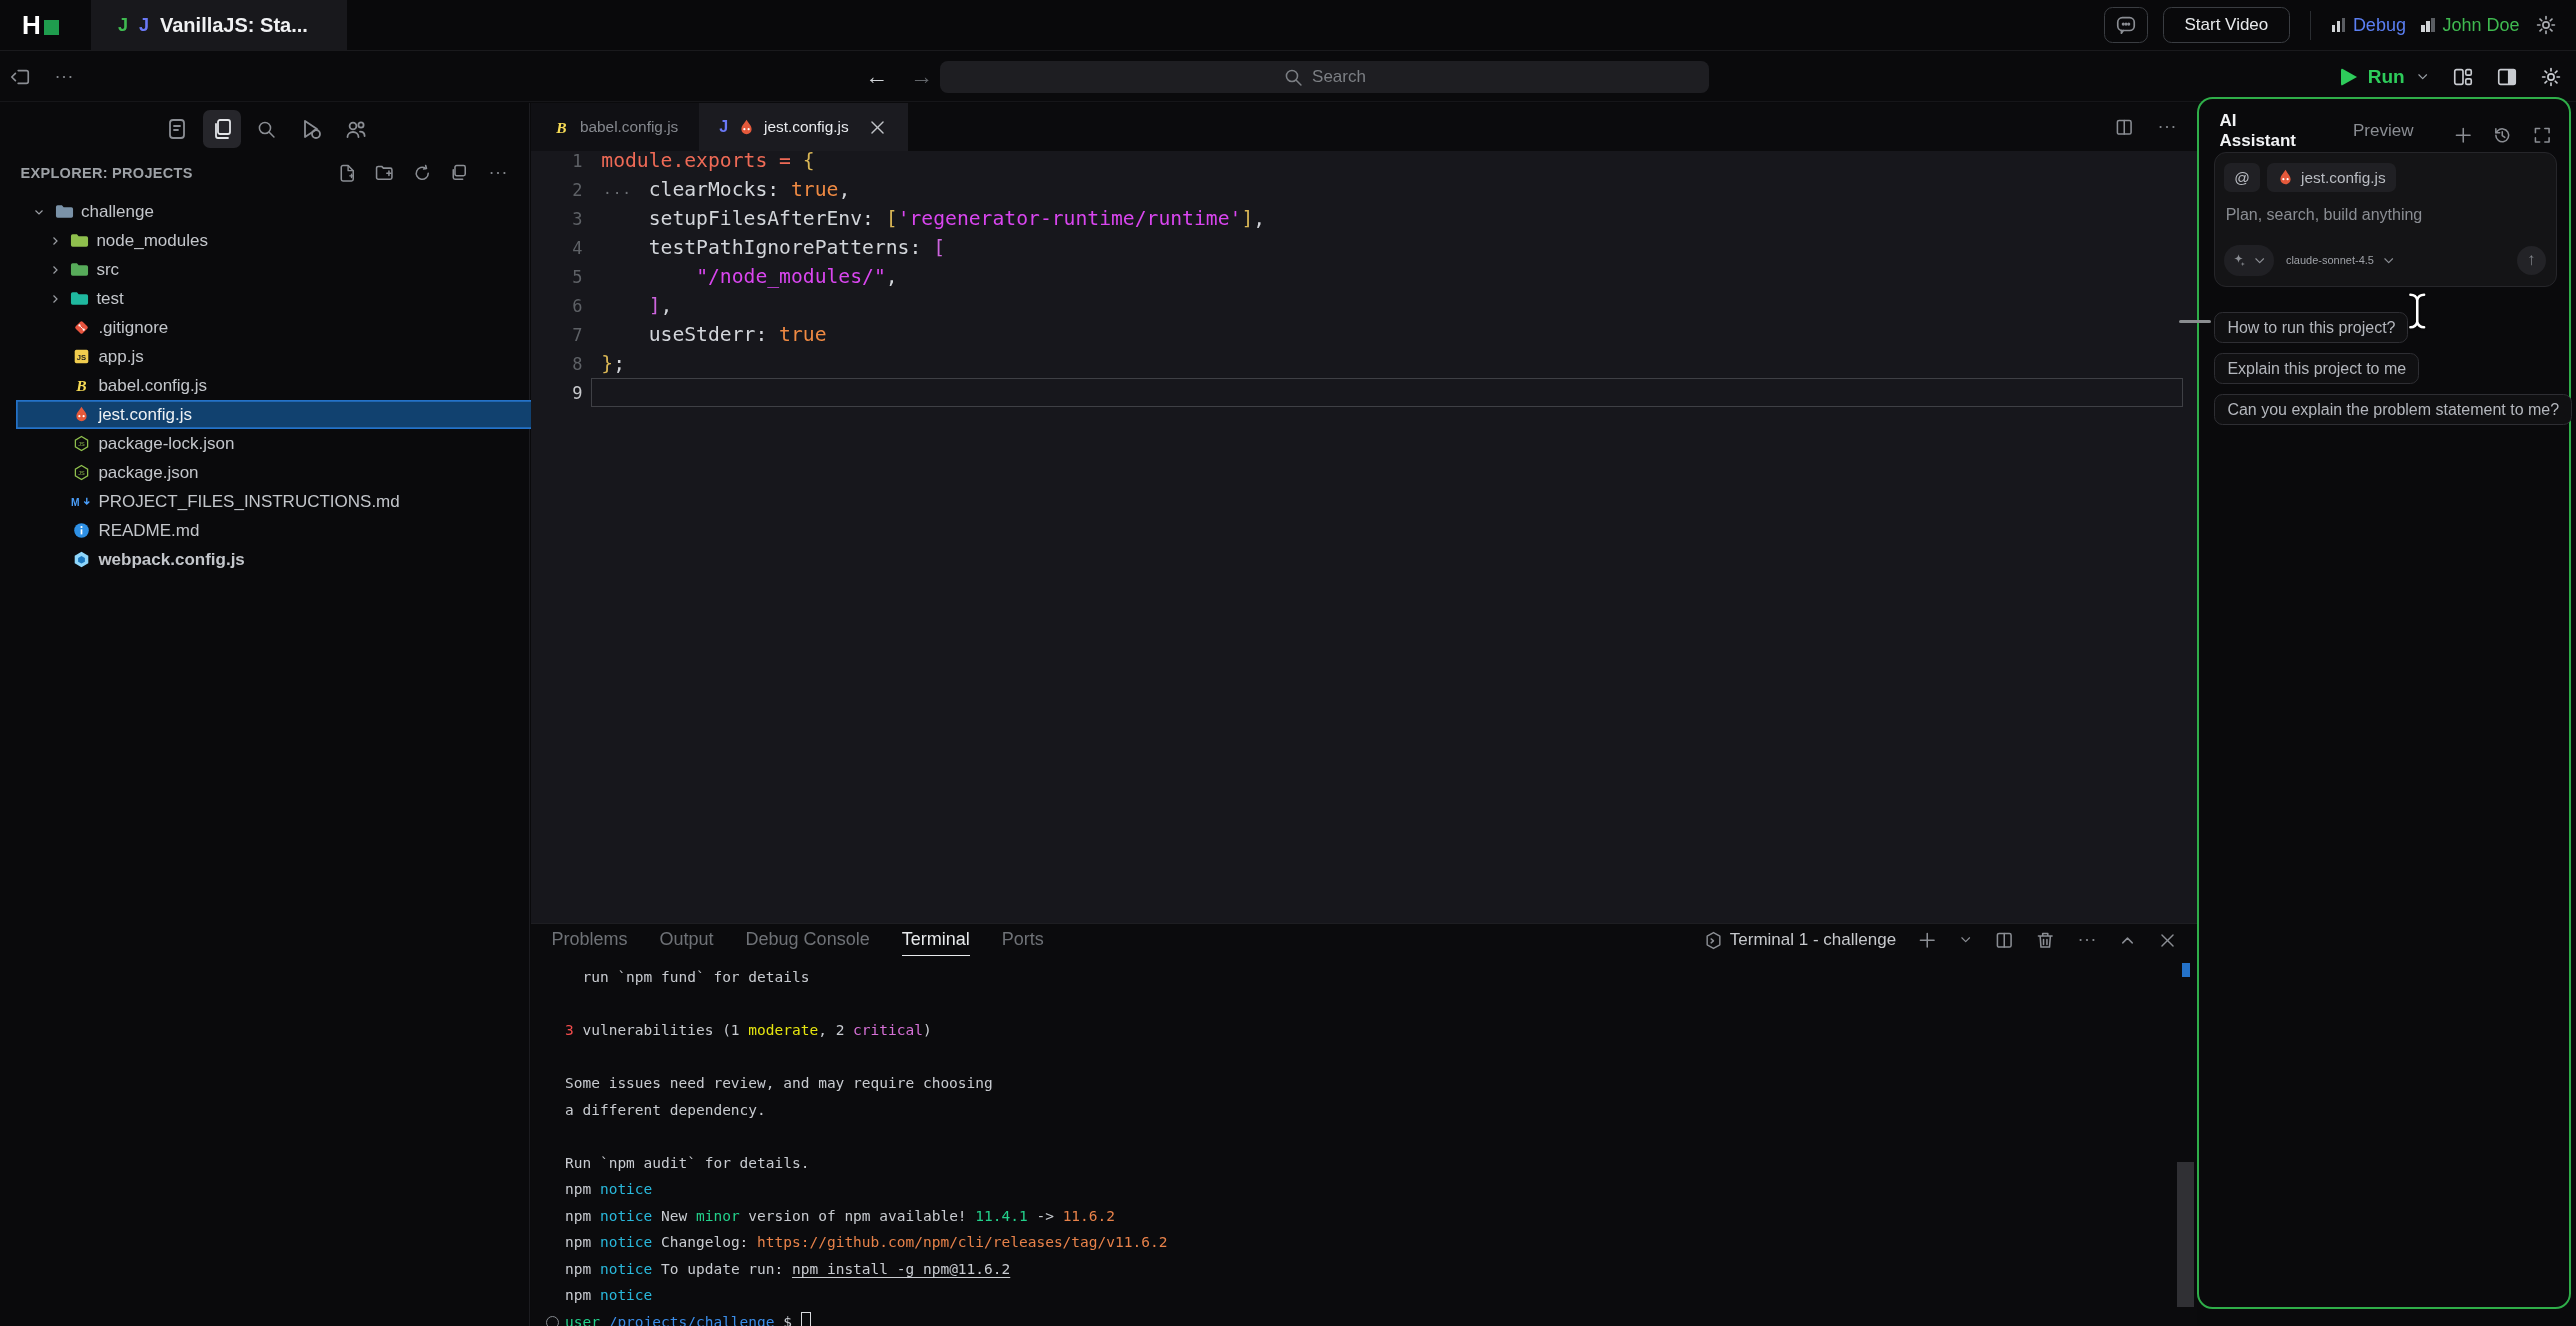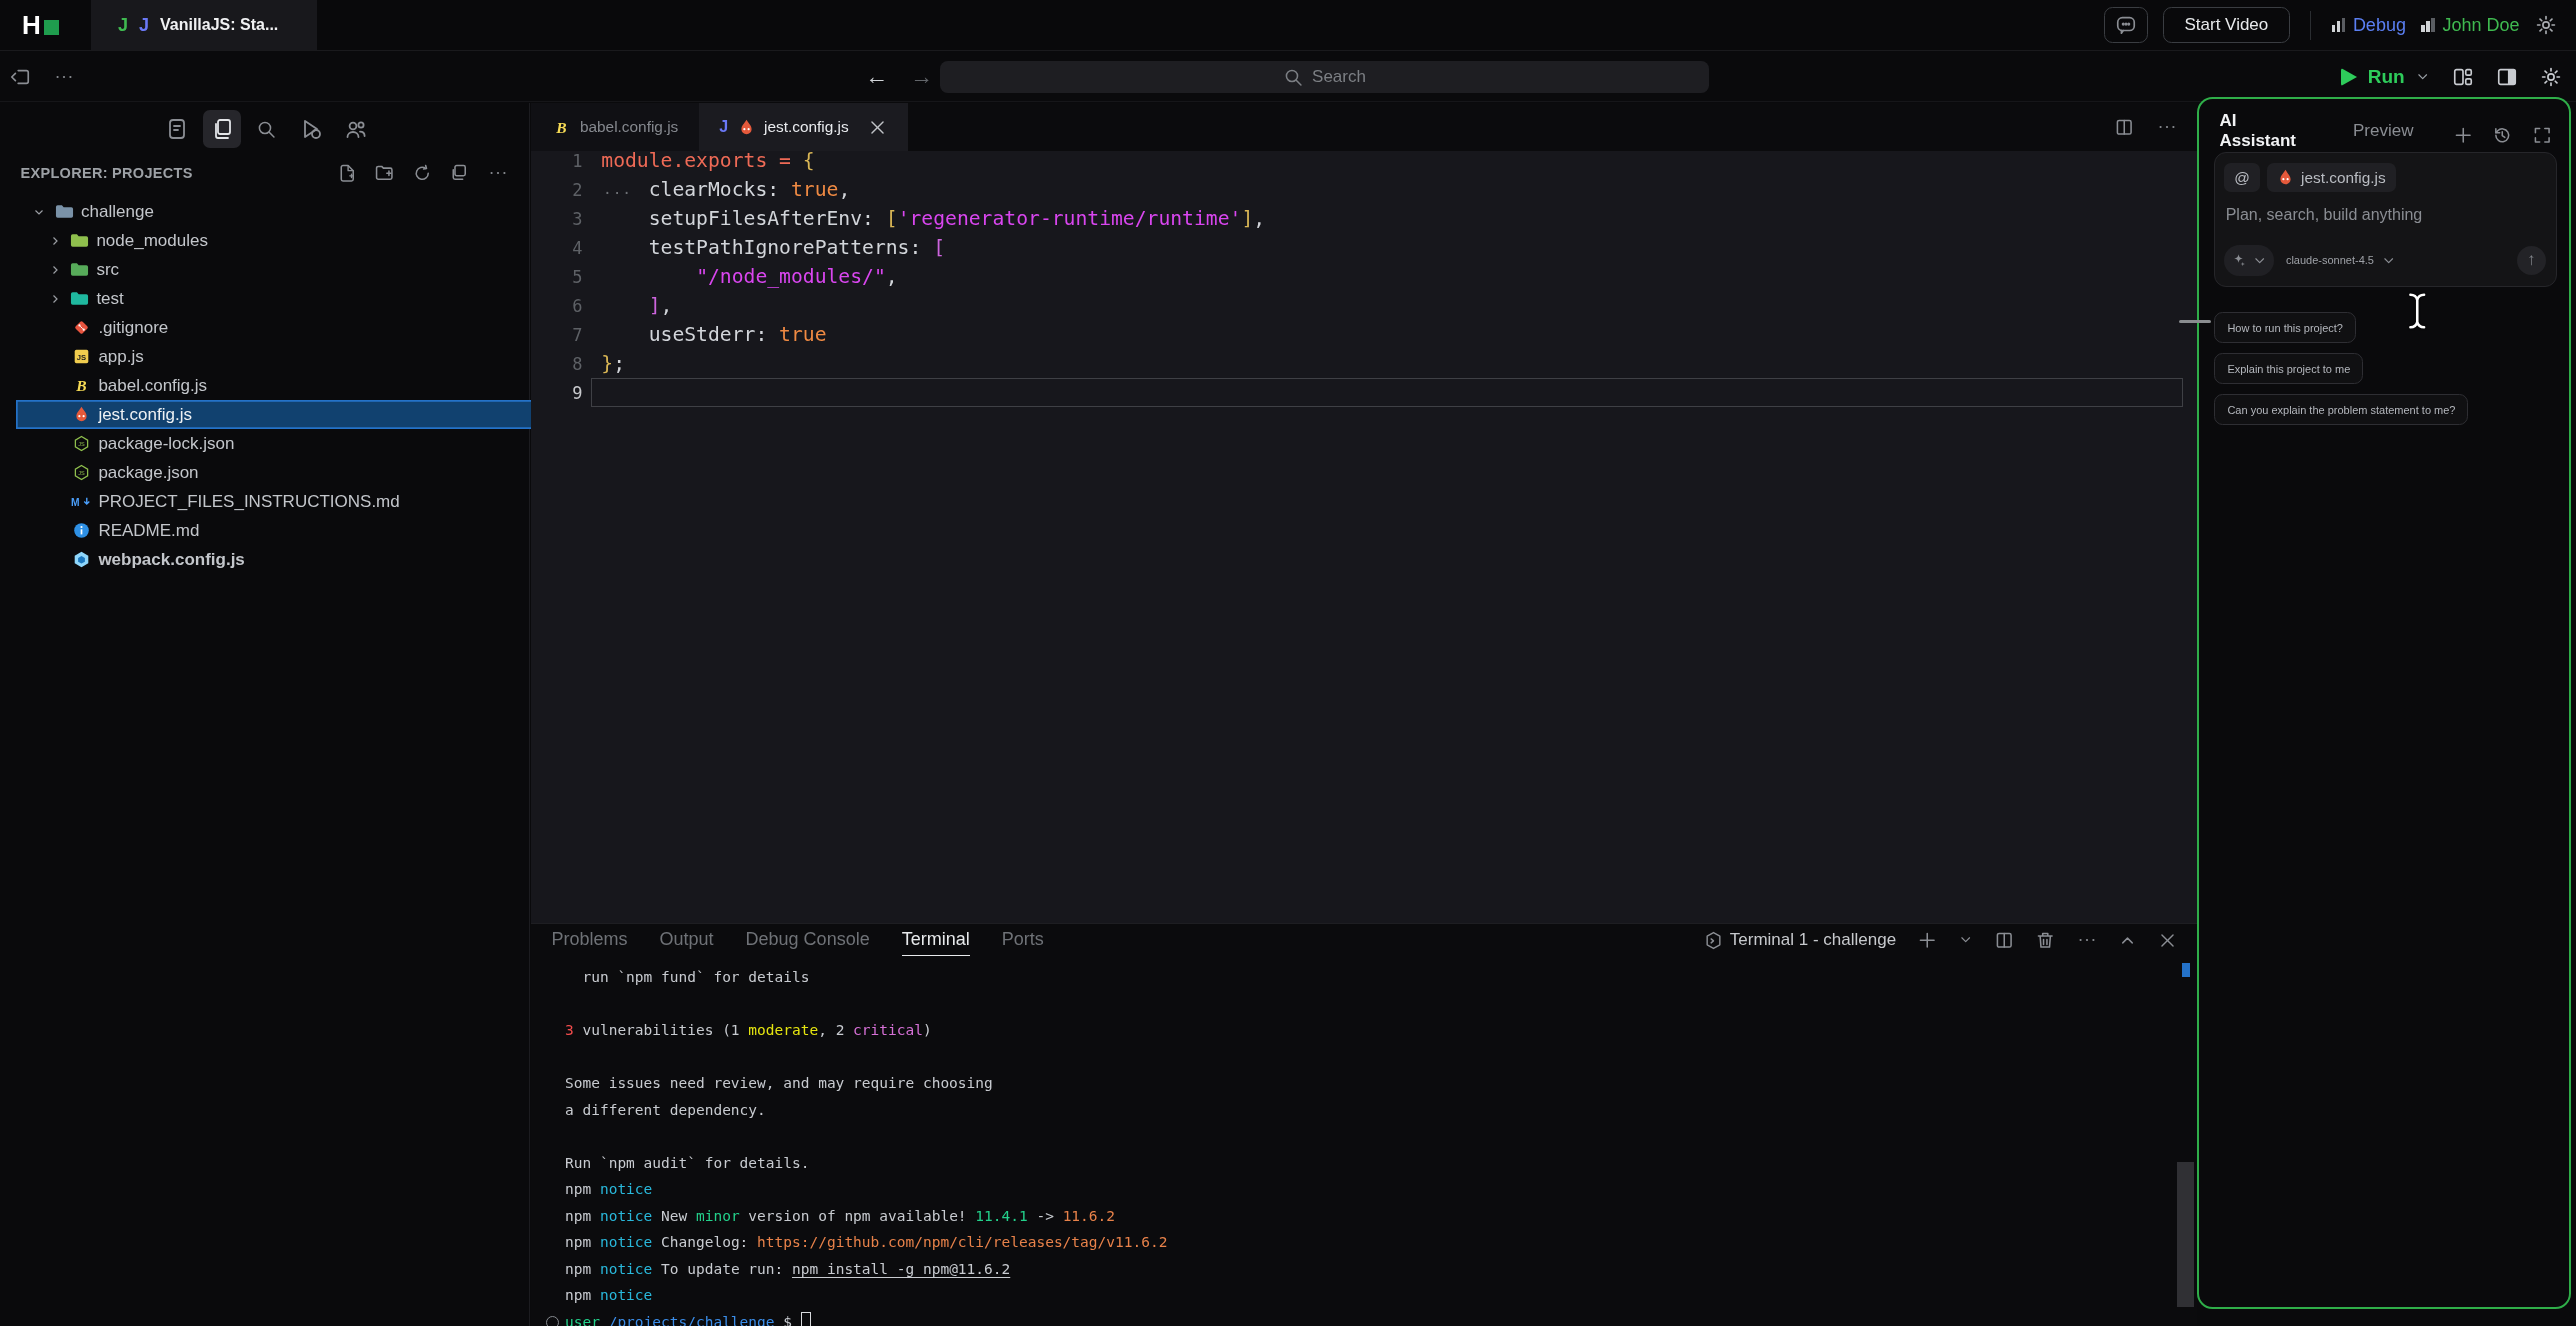--- a/index.html
+++ b/index.html
@@ -11,21 +11,21 @@
   
   #topbar { position:absolute; left:0; top:0; width:2576px; height:51px; background:#09090b;
             border-bottom:0.9px solid #1a1a1d; display:flex; align-items:center; }
   #logo { display:flex; align-items:center; gap:3.4px; padding:0 22px; height:100%; }
   #logo .h { color:#fff; font-size:26px; font-weight:bold; }
   #logo .sq { width:14.5px; height:14.5px; background:#1f9d4e; margin-top:5.1px; }
   #workspace-tab { height:100%; background:#18181c; display:flex; align-items:center; gap:11px;
                    padding:0 39px 0 27px; margin-left:10.3px; }
   #workspace-tab .b1 { color:#3fb950; font-weight:bold; font-size:18px; }
   #workspace-tab .b2 { color:#6a78f5; font-weight:bold; font-size:18px; }
-  #workspace-tab .t  { color:#f0f1f3; font-weight:700; font-size:16px; }
+  #workspace-tab .t  { color:#f0f1f3; font-weight:700; font-size:20px; }
   #topbar-right { margin-left:auto; display:flex; align-items:center; gap:15.4px; padding-right:19px; }
   .tb-btn { border:1.3px solid #3a3d42; border-radius:8.5px; color:#c9ccd1; display:flex;
             align-items:center; justify-content:center; height:36px; }
   #chat-btn { width:44px; }
   #start-video-btn { padding:0 20.5px; font-size:17px; color:#e8eaec; }
   #topbar-divider { width:0.9px; height:29px; background:#2a2d31; margin:0 5.1px; }
   .presence { display:flex; align-items:center; gap:7.7px; font-size:18px; }
   .presence .bars { display:flex; align-items:flex-end; gap:1.7px; }
   .presence .bars i { display:block; width:3.4px; background:#d0d3d6; }
   .presence .bars i.dim { background:#5a5d62; }
@@ -114,21 +114,21 @@
   .chip { background:#202024; border-radius:6.8px; height:29px; display:flex; align-items:center; padding:0 10.3px;
           color:#b9bcc2; font-size:15.4px; gap:6.8px; }
   #composer-placeholder { position:absolute; left:10.3px; top:53px; color:#8a8d93; font-size:16px; }
   #composer-bottom { position:absolute; left:8.5px; bottom:10.3px; right:10.3px; display:flex; align-items:center; }
   #model-pill { background:#202024; border-radius:15.4px; height:31px; width:50px; display:flex; align-items:center;
                 justify-content:center; gap:5.1px; color:#9ea1a7; }
   #model-name { margin-left:12px; color:#9ea1a7; font-size:11px; display:flex; align-items:center; gap:6.8px; }
   #send-btn { margin-left:auto; width:29px; height:29px; border-radius:50%; background:#232327; color:#808389;
               display:flex; align-items:center; justify-content:center; font-size:17px; }
   .sugg { position:absolute; left:15.4px; height:31px; border:1.3px solid #2e2e33; background:#101012; border-radius:8.5px;
-          display:flex; align-items:center; padding:0 12px; color:#b4b7bd; font-size:11px; white-space:nowrap; }
+          display:flex; align-items:center; padding:0 12px; color:#b4b7bd; font-size:16px; white-space:nowrap; }
   #sugg-0 { top:213px; } #sugg-1 { top:254px; } #sugg-2 { top:295px; }
   #resize-handle { position:absolute; left:2179px; top:320px; width:32px; height:3.4px; background:#8a8d90; z-index:6; border-radius:1.7px; }
   #mouse-cursor { position:absolute; left:2407px; top:292px; z-index:9; filter:drop-shadow(0 0 1.3px #000); }
 </style>
 </head>
 <body>
 
 <div id="topbar">
   <div id="logo">
     <span class="h">H</span>

